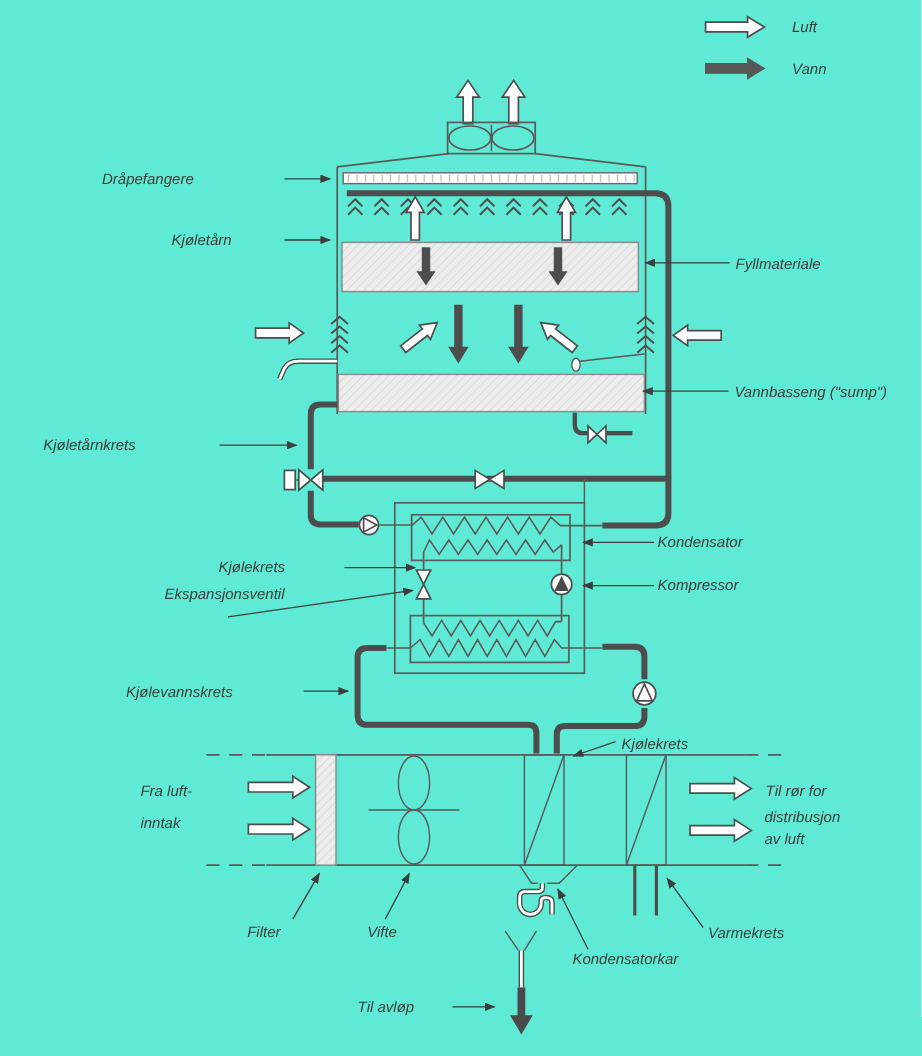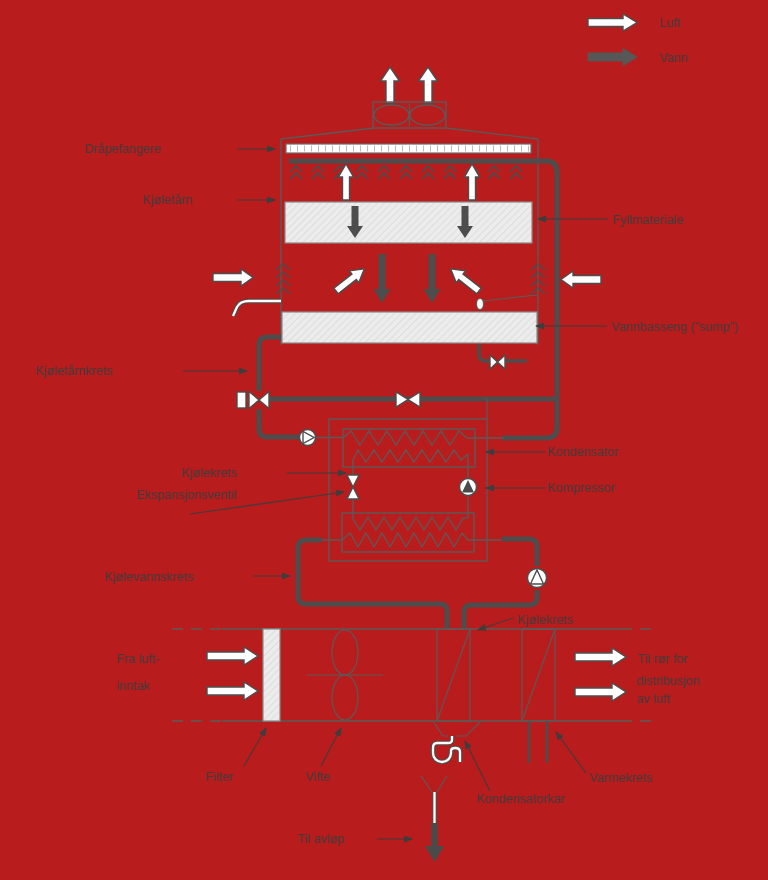--- a/index.html
+++ b/index.html
@@ -1,17 +1,17 @@
 <!DOCTYPE html>
 <html><head>
 <meta charset="utf-8">
 <style>
   html,body{margin:0;padding:0;background:#ffffff;}
-  #stage{position:relative;width:768px;height:880px;background:#b91c1c;overflow:hidden;
-         font-family:"Liberation Sans",sans-serif;}
+  #stage{position:relative;width:768px;height:880px;background:#5eead4;overflow:hidden;
+         font-family:"Liberation Sans",sans-serif;font-style:italic;}
   svg{position:absolute;left:0;top:0;}
   text{font-family:"Liberation Sans",sans-serif;font-size:12.5px;fill:#3d3d3d;}
   .thin{stroke:#5a5a5a;stroke-width:1.4;fill:none;}
   .thin2{stroke:#5a5a5a;stroke-width:1.2;fill:none;}
   .pipe{stroke:#4d4d4d;stroke-width:5;fill:none;stroke-linecap:butt;}
   .pipe-med{stroke:#4d4d4d;stroke-width:3.6;fill:none;}
   .pipe-outline{stroke:#4d4d4d;stroke-width:4.6;fill:none;}
   .pipe-core{stroke:#ffffff;stroke-width:2.3;fill:none;}
   .lbl-line{stroke:#3d3d3d;stroke-width:1.1;fill:none;}
   .white-shape{fill:#ffffff;stroke:#4d4d4d;stroke-width:1.4;}

